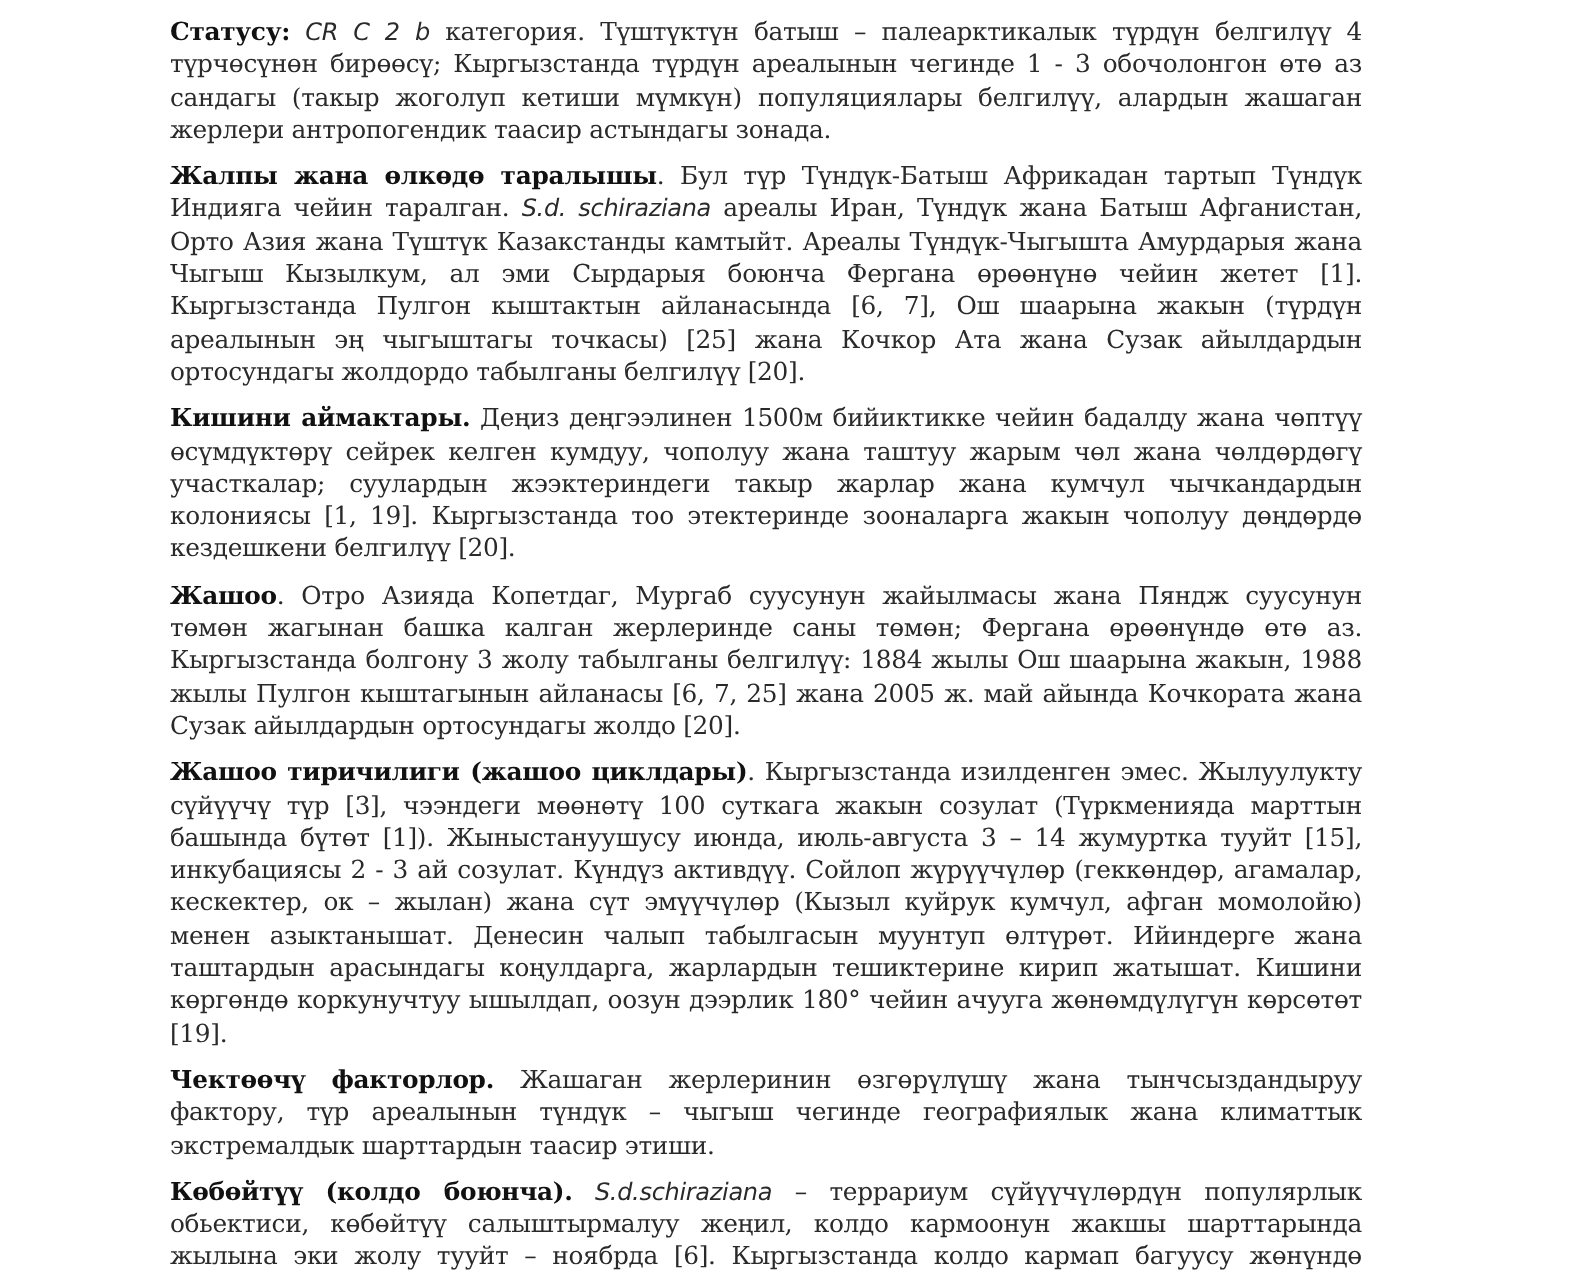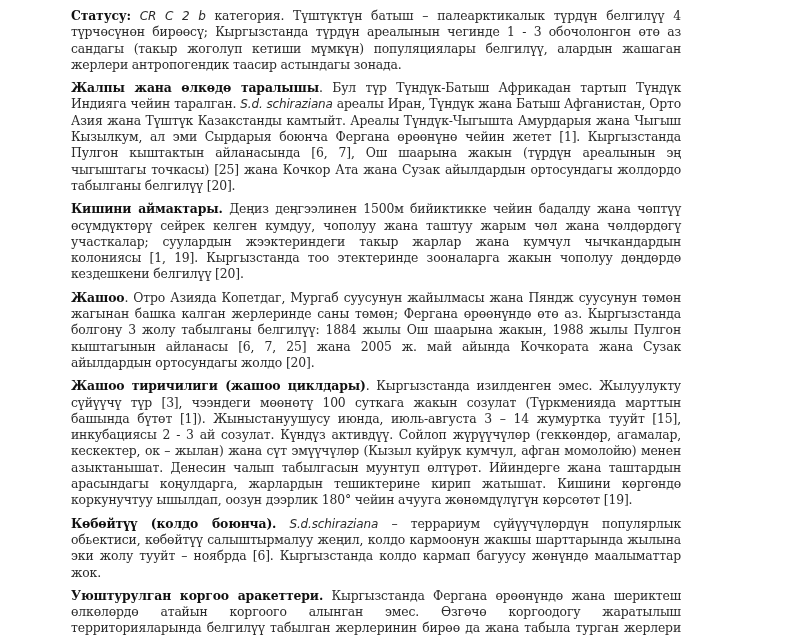--- a/index.html
+++ b/index.html
@@ -3,21 +3,21 @@
 <meta charset="utf-8">
 <style>
   html, body { margin: 0; padding: 0; background: #ffffff; }
   body { width: 789px; height: 638px; overflow: hidden; position: relative; }
   .page {
     position: absolute; left: 71px; top: 8px; width: 610px;
     font-family: "DejaVu Serif", "Liberation Serif", serif;
     font-size: 12.4px; line-height: 16.3px; color: #2a2a2a;
     letter-spacing: -0.15px;
   }
-  .para { margin: 0 0 7px 0; text-align: justify; }
+  .para { margin: 0 0 7px 14px; text-align: justify; }
   .head { font-weight: bold; color: #111; }
   .it { font-family: "DejaVu Sans", "Liberation Sans", sans-serif; font-style: italic; font-size: 12px; }
 </style>
 </head>
 <body>
 
 <div class="page">
 
   <p class="para">
     <span class="head">Статусу:</span><span class="it"> CR C 2 b</span><span> категория. Түштүктүн батыш – палеарктикалык түрдүн белгилүү 4 түрчөсүнөн бирөөсү; Кыргызстанда түрдүн ареалынын чегинде 1 - 3 обочолонгон өтө аз сандагы (такыр жоголуп кетиши мүмкүн) популяциялары белгилүү, алардын жашаган жерлери антропогендик таасир астындагы зонада.</span>
@@ -32,20 +32,23 @@
   </p>
 
   <p class="para">
     <span class="head">Жашоо</span><span>. Отро Азияда Копетдаг, Мургаб суусунун жайылмасы жана Пяндж суусунун төмөн жагынан башка калган жерлеринде саны төмөн; Фергана өрөөнүндө өтө аз. Кыргызстанда болгону 3 жолу табылганы белгилүү: 1884 жылы Ош шаарына жакын, 1988 жылы Пулгон кыштагынын айланасы [6, 7, 25] жана 2005 ж. май айында Кочкората жана Сузак айылдардын ортосундагы жолдо [20].</span>
   </p>
 
   <p class="para">
     <span class="head">Жашоо тиричилиги (жашоо циклдары)</span><span>. Кыргызстанда изилденген эмес. Жылуулукту сүйүүчү түр [3], чээндеги мөөнөтү 100 суткага жакын созулат (Түркменияда марттын башында бүтөт [1]). Жыныстануушусу июнда, июль-августа 3 – 14 жумуртка тууйт [15], инкубациясы 2 - 3 ай созулат. Күндүз активдүү. Сойлоп жүрүүчүлөр (геккөндөр, агамалар, кескектер, ок – жылан) жана сүт эмүүчүлөр (Кызыл куйрук кумчул, афган момолойю) менен азыктанышат. Денесин чалып табылгасын муунтуп өлтүрөт. Ийиндерге жана таштардын арасындагы коңулдарга, жарлардын тешиктерине кирип жатышат. Кишини көргөндө коркунучтуу ышылдап, оозун дээрлик 180° чейин ачууга жөнөмдүлүгүн көрсөтөт [19].</span>
   </p>
 
+  <p class="para">
+    <span class="head">Чектөөчү факторлор.</span><span> Жашаган жерлеринин өзгөрүлүшү жана тынчсыздандыруу фактору, түр ареалынын түндүк – чыгыш чегинде географиялык жана климаттык экстремалдык шарттардын таасир этиши.</span>
+  </p>
 
   <p class="para">
     <span class="head">Көбөйтүү (колдо боюнча).</span><span class="it"> S.d.schiraziana</span><span> – террариум сүйүүчүлөрдүн популярлык обьектиси, көбөйтүү салыштырмалуу жеңил, колдо кармоонун жакшы шарттарында жылына эки жолу тууйт – ноябрда [6]. Кыргызстанда колдо кармап багуусу жөнүндө маалыматтар жок.</span>
   </p>
 
   <p class="para">
     <span class="head">Уюштурулган коргоо аракеттери.</span><span> Кыргызстанда Фергана өрөөнүндө жана шериктеш өлкөлөрдө атайын коргоого алынган эмес. Өзгөчө коргоодогу жаратылыш территорияларында белгилүү табылган жерлеринин бирөө да жана табыла турган жерлери көрсөтүлгөн эмес.</span>
   </p>
 
 </div>

